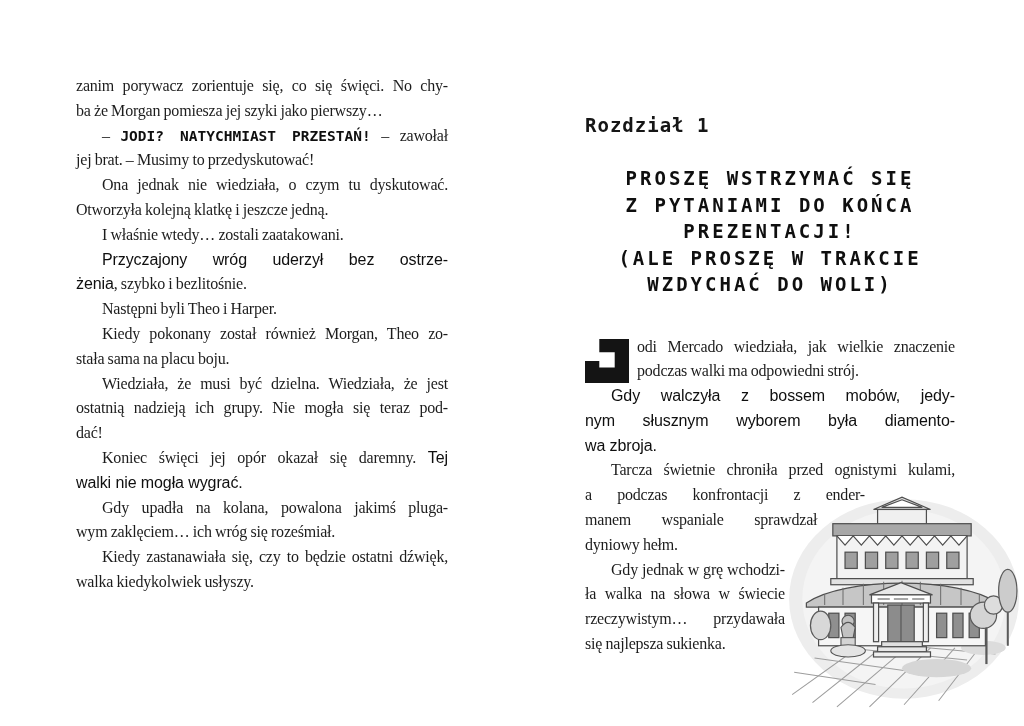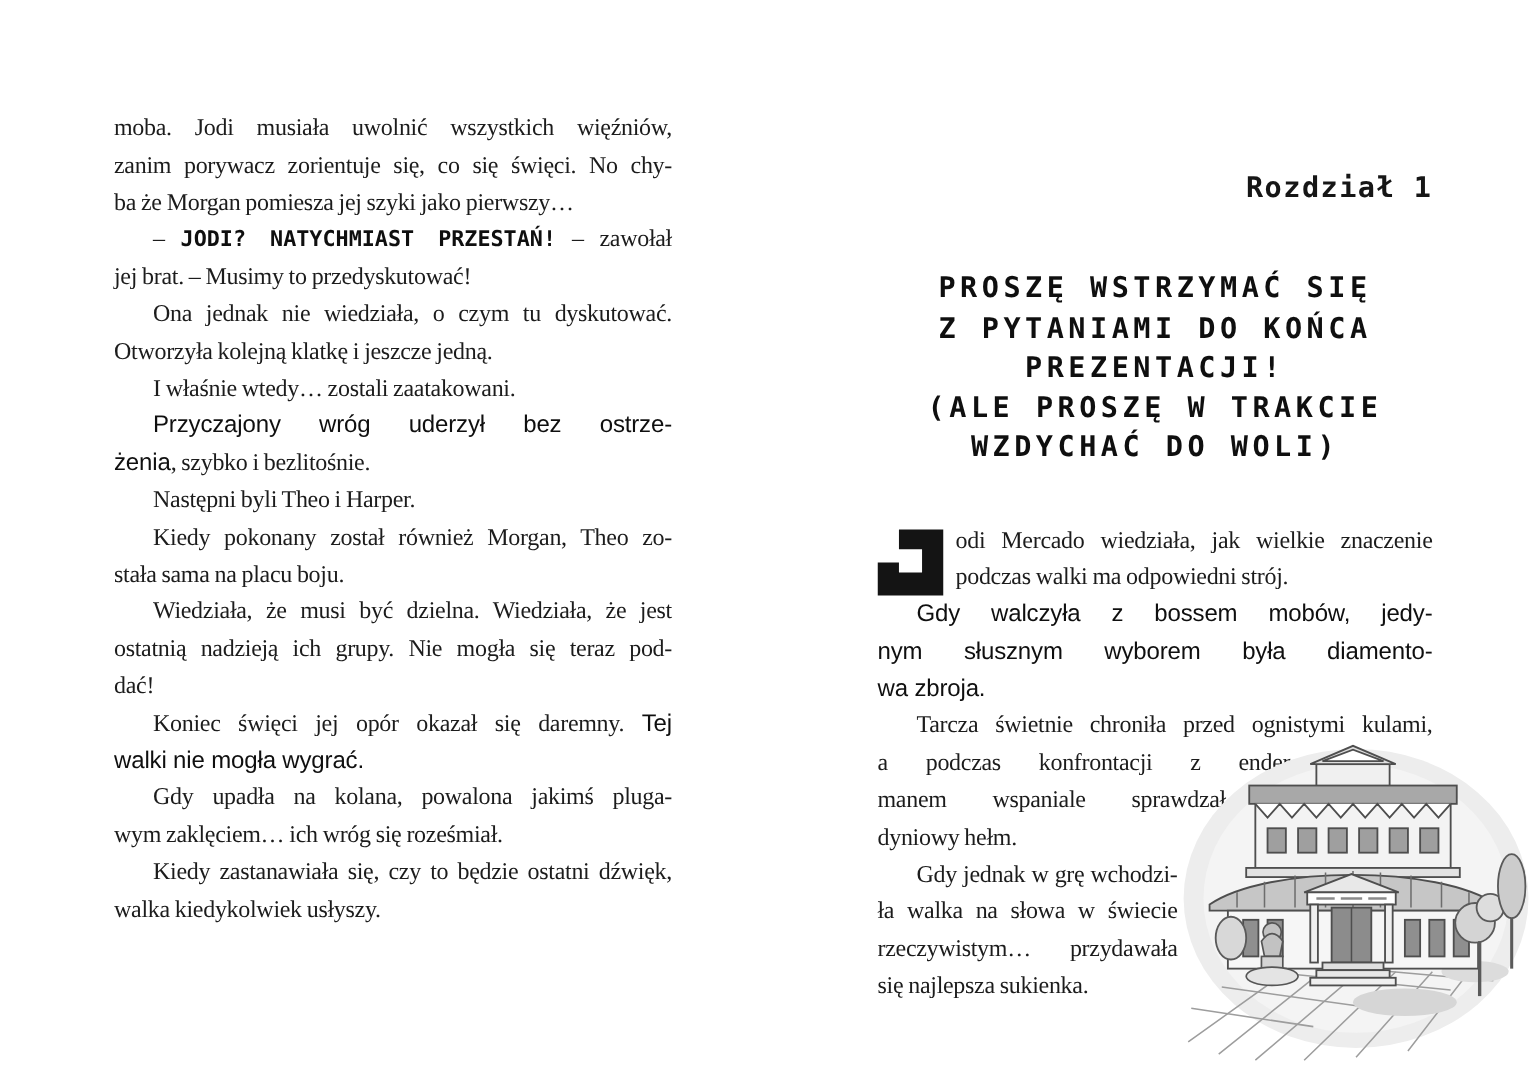--- a/index.html
+++ b/index.html
@@ -16,21 +16,21 @@
   .line.j{text-align:justify;text-align-last:justify;}
   .line.ind{text-indent:26px;}
 
   .sr{font-family:"Liberation Serif",serif;font-size:16px;letter-spacing:-0.2px;word-spacing:-0.5px;color:#1c1c1c;}
   .bd{font-family:"Liberation Sans",sans-serif;font-weight:400;font-size:16px;letter-spacing:-0.1px;color:#0f0f0f;}
   .px{font-family:"DejaVu Sans Mono",monospace;font-weight:700;font-size:14.5px;letter-spacing:0;color:#0f0f0f;}
 
   #chapter-heading{
     font-family:"DejaVu Sans Mono",monospace;font-weight:700;
     font-size:19px;letter-spacing:1px;color:#161616;
-    text-align:right;margin:0 0 44px 0;line-height:22px;
+    text-align:left;margin:0 0 30px 0;line-height:22px;
   }
   #pixel-title .line{
     text-align:center;text-align-last:center;line-height:25.5px;
   }
   #pixel-title .px{font-size:19px;letter-spacing:3px;}
   #pixel-title{margin-bottom:36px;}
 
   #drop-cap{
     float:left;width:44px;height:46px;margin:3px 8px 0 0;
   }
@@ -39,21 +39,20 @@
     shape-outside:polygon(80px 0px,170px 0px,170px 174px,0px 174px,0px 74px,80px 74px);
   }
   #illustration{
     position:absolute;left:784px;top:492px;width:236px;height:218px;
   }
 </style>
 </head>
 <body>
 
 <div id="left-col" class="col">
-    <div class="line j"><span class="sr">moba. Jodi musiała uwolnić wszystkich więźniów,</span></div>
     <div class="line j"><span class="sr">zanim porywacz zorientuje się, co się święci. No chy-</span></div>
     <div class="line"><span class="sr">ba że Morgan pomiesza jej szyki jako pierwszy…</span></div>
     <div class="line j ind"><span class="sr">– </span><span class="px">JODI? NATYCHMIAST PRZESTAŃ!</span><span class="sr"> – zawołał</span></div>
     <div class="line"><span class="sr">jej brat. – Musimy to przedyskutować!</span></div>
     <div class="line j ind"><span class="sr">Ona jednak nie wiedziała, o czym tu dyskutować.</span></div>
     <div class="line"><span class="sr">Otworzyła kolejną klatkę i jeszcze jedną.</span></div>
     <div class="line ind"><span class="sr">I właśnie wtedy… zostali zaatakowani.</span></div>
     <div class="line j ind"><span class="bd">Przyczajony wróg uderzył bez ostrze-</span></div>
     <div class="line"><span class="bd">żenia</span><span class="sr">, szybko i bezlitośnie.</span></div>
     <div class="line ind"><span class="sr">Następni byli Theo i Harper.</span></div>

